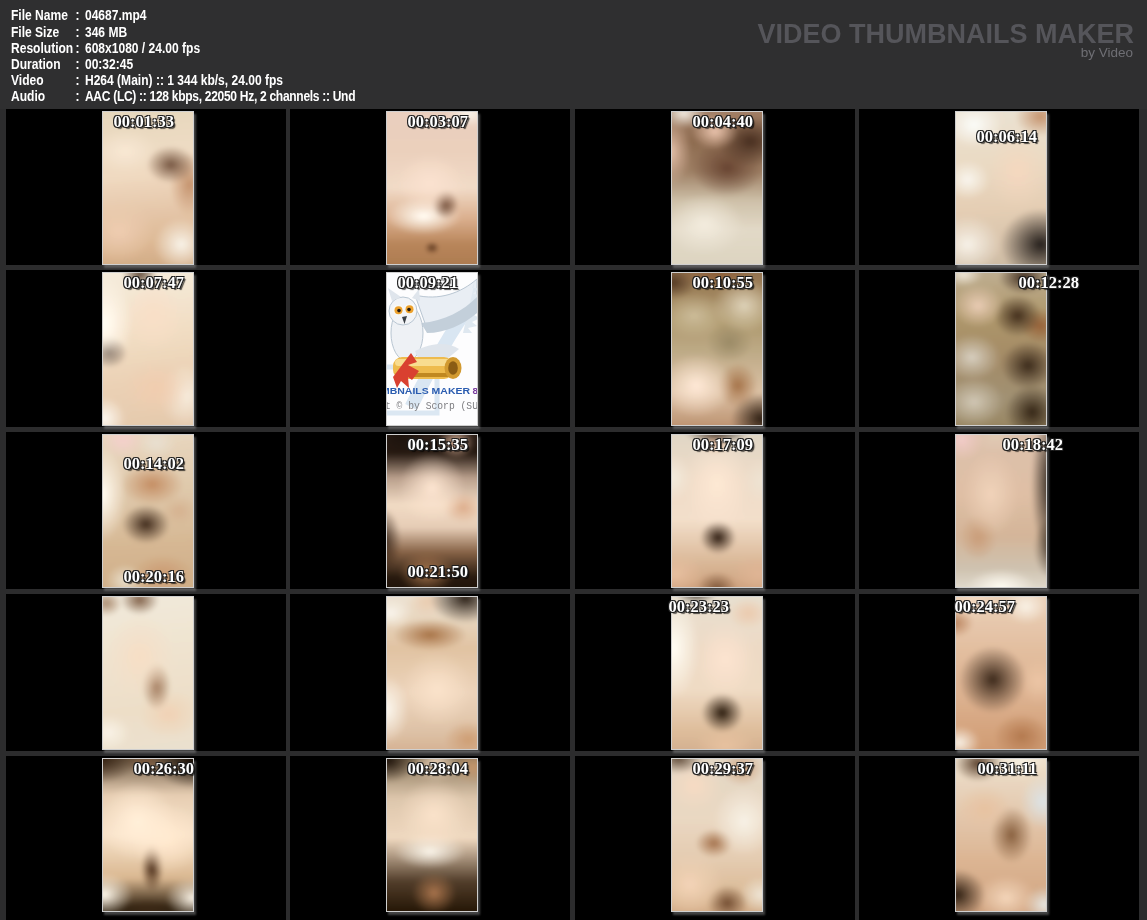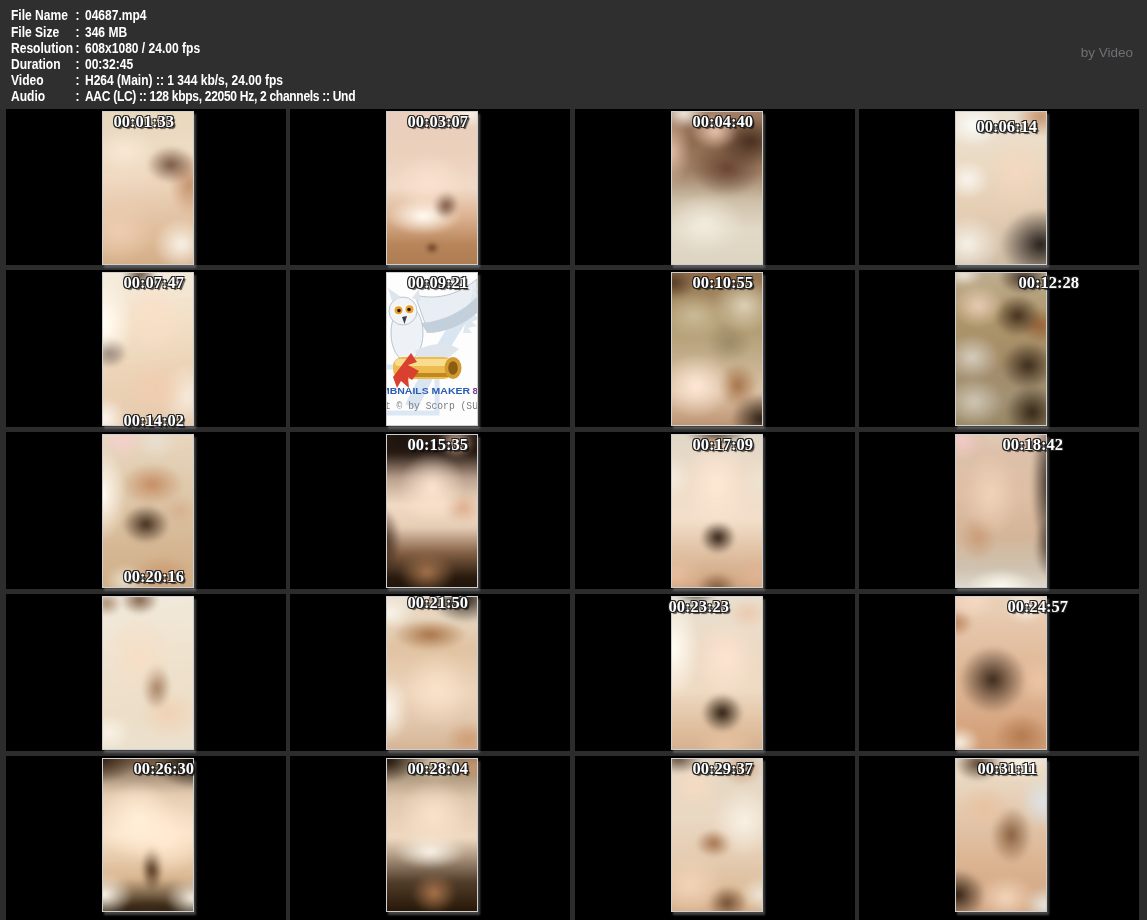--- a/index.html
+++ b/index.html
@@ -17,20 +17,21 @@
 text-shadow:-1px -1px 0 #1e1e1e,1px -1px 0 #1e1e1e,-1px 1px 0 #1e1e1e,1px 1px 0 #1e1e1e,2px 2px 1px rgba(0,0,0,0.7)}
 </style></head><body>
 <div id="page">
 <div id="hdr">
 <div class="irow" style="top:7.4px"><span class="lab">File Name</span><span class="co">:</span><span>04687.mp4</span></div>
 <div class="irow" style="top:23.5px"><span class="lab">File Size</span><span class="co">:</span><span>346 MB</span></div>
 <div class="irow" style="top:39.6px"><span class="lab">Resolution</span><span class="co">:</span><span>608x1080 / 24.00 fps</span></div>
 <div class="irow" style="top:55.7px"><span class="lab">Duration</span><span class="co">:</span><span>00:32:45</span></div>
 <div class="irow" style="top:71.8px"><span class="lab">Video</span><span class="co">:</span><span>H264 (Main) :: 1 344 kb/s, 24.00 fps</span></div>
 <div class="irow" style="top:87.9px"><span class="lab">Audio</span><span class="co">:</span><span style="letter-spacing:-0.35px">AAC (LC) :: 128 kbps, 22050 Hz, 2 channels :: Und</span></div>
+<div id="title">VIDEO THUMBNAILS MAKER</div>
 <div id="bysc">by Video</div>
 </div>
 <div class="cell" style="left:6px;top:109px;width:280px;height:156px"></div>
 <div class="th" style="left:102px;top:111px">
       <div class="im" style="background-image:radial-gradient(34px 26px at 72% 36%, rgba(96,66,48,0.85), rgba(96,66,48,0) 72%),radial-gradient(28px 44px at 90% 48%, rgba(186,140,106,0.92), rgba(186,140,106,0) 72%),radial-gradient(46px 32px at 28% 28%, rgba(240,226,208,0.96), rgba(240,226,208,0) 70%),radial-gradient(50px 44px at 22% 76%, rgba(230,200,176,0.96), rgba(230,200,176,0) 72%),radial-gradient(40px 38px at 82% 84%, rgba(242,238,230,0.96), rgba(242,238,230,0) 70%),linear-gradient(175deg, #ddd0b8 0%, #e5d5c0 26%, #e8d4be 42%, #dfc5ac 60%, #d4b494 82%, #c7a583 100%)"></div>
     </div>
 <div class="ts" style="left:92px;top:111.5px">00:01:33</div>
 <div class="cell" style="left:290px;top:109px;width:280px;height:156px"></div>
 <div class="th" style="left:386px;top:111px">
       <div class="im" style="background-image:radial-gradient(32px 20px at 85% 5%, rgba(242,238,230,0.96), rgba(242,238,230,0) 70%),radial-gradient(48px 42px at 48% 47%, rgba(242,220,204,0.97), rgba(242,220,204,0) 70%),radial-gradient(18px 20px at 63% 60%, rgba(88,54,36,0.88), rgba(88,54,36,0) 72%),radial-gradient(56px 28px at 42% 67%, rgba(250,247,240,1.0), rgba(250,247,240,0) 68%),radial-gradient(10px 8px at 50% 86%, rgba(74,44,26,0.9), rgba(74,44,26,0) 72%),linear-gradient(180deg, #e2cabc 0%, #e3cbb9 28%, #e9d5c4 50%, #d3ad90 68%, #b2855f 84%, #a57a55 100%)"></div>
@@ -38,21 +39,21 @@
 <div class="ts" style="left:386px;top:111.5px">00:03:07</div>
 <div class="cell" style="left:575px;top:109px;width:280px;height:156px"></div>
 <div class="th" style="left:671px;top:111px">
       <div class="im" style="background-image:radial-gradient(32px 22px at 18% 5%, rgba(240,236,228,0.95), rgba(240,236,228,0) 70%),radial-gradient(34px 26px at 48% 16%, rgba(230,196,176,0.95), rgba(230,196,176,0) 70%),radial-gradient(44px 34px at 82% 22%, rgba(70,48,36,0.94), rgba(70,48,36,0) 75%),radial-gradient(48px 38px at 60% 38%, rgba(100,68,52,0.92), rgba(100,68,52,0) 75%),radial-gradient(30px 48px at 5% 28%, rgba(226,194,174,0.95), rgba(226,194,174,0) 72%),radial-gradient(54px 42px at 38% 72%, rgba(236,230,218,0.96), rgba(236,230,218,0) 72%),linear-gradient(180deg, #a2836d 0%, #8a6c54 22%, #9a7f67 40%, #c9bda8 58%, #dbd3c3 75%, #d5cebd 100%)"></div>
     </div>
 <div class="ts" style="left:671px;top:111.5px">00:04:40</div>
 <div class="cell" style="left:859px;top:109px;width:280px;height:156px"></div>
 <div class="th" style="left:955px;top:111px">
       <div class="im" style="background-image:radial-gradient(36px 28px at 88% 7%, rgba(188,142,108,0.95), rgba(188,142,108,0) 72%),radial-gradient(40px 32px at 24% 12%, rgba(244,245,243,0.96), rgba(244,245,243,0) 70%),radial-gradient(42px 52px at 66% 40%, rgba(236,210,188,0.97), rgba(236,210,188,0) 72%),radial-gradient(32px 28px at 18% 45%, rgba(242,240,234,0.95), rgba(242,240,234,0) 70%),radial-gradient(52px 46px at 88% 84%, rgba(38,33,30,0.98), rgba(38,33,30,0) 78%),radial-gradient(48px 42px at 18% 84%, rgba(240,236,228,0.96), rgba(240,236,228,0) 70%),linear-gradient(177deg, #e4ddd0 0%, #e2d4c0 35%, #ddc9b2 62%, #d0bea9 85%, #c5b6a1 100%)"></div>
     </div>
-<div class="ts" style="left:955px;top:117px">00:06:14</div>
+<div class="ts" style="left:955px;top:127px">00:06:14</div>
 <div class="cell" style="left:6px;top:270px;width:280px;height:157px"></div>
 <div class="th" style="left:102px;top:272px">
       <div class="im" style="background-image:radial-gradient(24px 18px at 42% 5%, rgba(80,60,44,0.9), rgba(80,60,44,0) 72%),radial-gradient(40px 66px at 8% 35%, rgba(250,246,238,1.0), rgba(250,246,238,0) 72%),radial-gradient(42px 48px at 55% 30%, rgba(240,217,196,0.97), rgba(240,217,196,0) 72%),radial-gradient(26px 22px at 12% 52%, rgba(62,42,30,0.82), rgba(62,42,30,0) 72%),radial-gradient(48px 40px at 58% 74%, rgba(232,200,174,0.96), rgba(232,200,174,0) 72%),radial-gradient(36px 44px at 86% 78%, rgba(240,232,220,0.93), rgba(240,232,220,0) 72%),radial-gradient(32px 32px at 8% 92%, rgba(246,242,236,0.96), rgba(246,242,236,0) 68%),linear-gradient(172deg, #eee7da 0%, #e9d7c0 42%, #e3ccb3 68%, #dbc3aa 100%)"></div>
     </div>
 <div class="ts" style="left:102px;top:272.5px">00:07:47</div>
 <div class="cell" style="left:290px;top:270px;width:280px;height:157px"></div>
 <div class="th" style="left:386px;top:272px"><svg width="90" height="152" viewBox="0 0 90 152">
 <rect width="90" height="152" fill="#fdfdfe"></rect>
 <path d="M98 14 C74 40 50 82 24 134" stroke="#d9e6f2" stroke-width="13" fill="none"></path>
 <path d="M-8 94 h58 v46 h-58 z" fill="none" stroke="#dbe7f2" stroke-width="5"></path>
@@ -78,36 +79,36 @@
 <rect x="8" y="86" width="56" height="7" rx="3.5" fill="#f8dc90"></rect>
 <rect x="8" y="100" width="56" height="4" rx="2" fill="#c08820"></rect>
 <ellipse cx="66" cy="95" rx="8.5" ry="11" fill="#d29a30"></ellipse>
 <ellipse cx="66" cy="95" rx="4.8" ry="6.8" fill="#8a5c14"></ellipse>
 <path d="M24 80 l6 9 l-9 3 l11 6 l-7 9 l-4 -3 l1 11 l-8 -7 l-4 7 l-4 -11 z" fill="#d94030"></path>
 </g>
 <text x="-6" y="120.5" font-family="Liberation Sans, sans-serif" font-size="9.8" font-weight="bold" fill="#2a5cb0" textLength="89" lengthAdjust="spacingAndGlyphs">MBNAILS MAKER</text>
 <text x="85.5" y="120.5" font-family="Liberation Sans, sans-serif" font-size="9.8" font-weight="bold" fill="#7a3c9e">8</text>
 <text x="-2" y="136" font-family="Liberation Mono, monospace" font-size="10.2" fill="#7d7d80" textLength="93" lengthAdjust="spacingAndGlyphs">t © by Scorp (SU</text>
 </svg></div>
-<div class="ts" style="left:386px;top:272.5px">00:09:21</div>
+<div class="ts" style="left:376px;top:272.5px">00:09:21</div>
 <div class="cell" style="left:575px;top:270px;width:280px;height:157px"></div>
 <div class="th" style="left:671px;top:272px">
       <div class="im" style="background-image:radial-gradient(52px 20px at 50% 4%, rgba(138,96,62,0.97), rgba(138,96,62,0) 75%),radial-gradient(32px 22px at 8% 10%, rgba(80,56,38,0.92), rgba(80,56,38,0) 72%),radial-gradient(44px 38px at 76% 24%, rgba(218,208,186,0.95), rgba(218,208,186,0) 72%),radial-gradient(48px 32px at 28% 30%, rgba(200,186,156,0.95), rgba(200,186,156,0) 72%),radial-gradient(32px 28px at 62% 46%, rgba(148,134,102,0.88), rgba(148,134,102,0) 72%),radial-gradient(52px 46px at 30% 72%, rgba(247,228,212,0.97), rgba(247,228,212,0) 70%),radial-gradient(28px 32px at 70% 72%, rgba(158,112,74,0.95), rgba(158,112,74,0) 72%),radial-gradient(40px 34px at 92% 92%, rgba(44,32,22,0.96), rgba(44,32,22,0) 75%),linear-gradient(180deg, #8e7052 0%, #a9966f 32%, #b7a686 50%, #d4bda4 76%, #b38c6e 100%)"></div>
     </div>
 <div class="ts" style="left:671px;top:272.5px">00:10:55</div>
 <div class="cell" style="left:859px;top:270px;width:280px;height:157px"></div>
 <div class="th" style="left:955px;top:272px">
       <div class="im" style="background-image:radial-gradient(28px 18px at 14% 5%, rgba(234,228,216,0.95), rgba(234,228,216,0) 70%),radial-gradient(34px 22px at 72% 7%, rgba(56,40,30,0.92), rgba(56,40,30,0) 75%),radial-gradient(36px 30px at 28% 24%, rgba(228,202,182,0.95), rgba(228,202,182,0) 72%),radial-gradient(32px 28px at 66% 30%, rgba(60,42,28,0.92), rgba(60,42,28,0) 75%),radial-gradient(28px 24px at 88% 36%, rgba(146,96,60,0.92), rgba(146,96,60,0) 72%),radial-gradient(40px 32px at 22% 55%, rgba(212,206,194,0.94), rgba(212,206,194,0) 72%),radial-gradient(36px 32px at 76% 60%, rgba(52,38,26,0.9), rgba(52,38,26,0) 75%),radial-gradient(42px 34px at 24% 82%, rgba(206,198,182,0.94), rgba(206,198,182,0) 72%),radial-gradient(36px 36px at 80% 88%, rgba(48,35,22,0.92), rgba(48,35,22,0) 75%),linear-gradient(180deg, #bcae96 0%, #aa966f 30%, #a08a6a 55%, #9e9076 80%, #948464 100%)"></div>
     </div>
 <div class="ts" style="left:997px;top:272.5px">00:12:28</div>
 <div class="cell" style="left:6px;top:432px;width:280px;height:157px"></div>
 <div class="th" style="left:102px;top:434px">
       <div class="im" style="background-image:radial-gradient(34px 66px at 6% 40%, rgba(249,245,236,1.0), rgba(249,245,236,0) 72%),radial-gradient(30px 26px at 26% 7%, rgba(236,202,200,0.93), rgba(236,202,200,0) 72%),radial-gradient(28px 22px at 58% 9%, rgba(226,218,206,0.92), rgba(226,218,206,0) 72%),radial-gradient(44px 30px at 54% 34%, rgba(188,138,100,0.95), rgba(188,138,100,0) 72%),radial-gradient(32px 26px at 48% 58%, rgba(54,36,24,0.92), rgba(54,36,24,0) 75%),radial-gradient(26px 22px at 80% 50%, rgba(206,174,144,0.92), rgba(206,174,144,0) 72%),radial-gradient(44px 28px at 64% 88%, rgba(196,152,116,0.95), rgba(196,152,116,0) 72%),radial-gradient(28px 24px at 28% 92%, rgba(228,220,204,0.94), rgba(228,220,204,0) 70%),linear-gradient(176deg, #e2d4c0 0%, #d6c1a6 45%, #cfb494 70%, #c7ab89 100%)"></div>
     </div>
-<div class="ts" style="left:102px;top:411px">00:14:02</div>
+<div class="ts" style="left:102px;top:454px">00:14:02</div>
 <div class="cell" style="left:290px;top:432px;width:280px;height:157px"></div>
 <div class="th" style="left:386px;top:434px">
       <div class="im" style="background-image:radial-gradient(34px 24px at 20% 5%, rgba(34,25,20,0.97), rgba(34,25,20,0) 75%),radial-gradient(26px 22px at 73% 9%, rgba(224,188,164,0.94), rgba(224,188,164,0) 72%),radial-gradient(46px 50px at 50% 36%, rgba(245,224,206,0.97), rgba(245,224,206,0) 72%),radial-gradient(28px 22px at 80% 48%, rgba(212,168,138,0.94), rgba(212,168,138,0) 72%),radial-gradient(24px 44px at 3% 68%, rgba(50,35,25,0.92), rgba(50,35,25,0) 75%),radial-gradient(38px 28px at 45% 87%, rgba(166,121,84,0.94), rgba(166,121,84,0) 75%),linear-gradient(180deg, #322620 0%, #2a1f18 15%, #b49d8c 30%, #e9d5c1 46%, #dec8b4 60%, #84644b 75%, #2c2016 90%, #241910 100%)"></div>
     </div>
 <div class="ts" style="left:386px;top:434.5px">00:15:35</div>
 <div class="cell" style="left:575px;top:432px;width:280px;height:157px"></div>
 <div class="th" style="left:671px;top:434px">
       <div class="im" style="background-image:radial-gradient(44px 16px at 50% 2%, rgba(44,36,28,0.96), rgba(44,36,28,0) 75%),radial-gradient(24px 18px at 48% 8%, rgba(218,180,154,0.95), rgba(218,180,154,0) 72%),radial-gradient(44px 62px at 50% 34%, rgba(245,226,208,0.97), rgba(245,226,208,0) 74%),radial-gradient(30px 32px at 6% 30%, rgba(236,230,218,0.95), rgba(236,230,218,0) 72%),radial-gradient(30px 32px at 94% 32%, rgba(230,222,208,0.94), rgba(230,222,208,0) 72%),radial-gradient(24px 22px at 51% 66%, rgba(42,27,17,0.97), rgba(42,27,17,0) 75%),radial-gradient(38px 28px at 10% 88%, rgba(224,188,160,0.94), rgba(224,188,160,0) 72%),radial-gradient(38px 28px at 90% 88%, rgba(216,178,150,0.94), rgba(216,178,150,0) 72%),radial-gradient(28px 24px at 50% 97%, rgba(116,82,56,0.92), rgba(116,82,56,0) 72%),linear-gradient(180deg, #d8d0c2 0%, #e6d5c3 30%, #ebd9c7 55%, #d3b69a 80%, #c49a7a 100%)"></div>
     </div>
 <div class="ts" style="left:671px;top:434.5px">00:17:09</div>
@@ -118,31 +119,31 @@
 <div class="ts" style="left:981px;top:434.5px">00:18:42</div>
 <div class="cell" style="left:6px;top:594px;width:280px;height:157px"></div>
 <div class="th" style="left:102px;top:596px">
       <div class="im" style="background-image:radial-gradient(26px 20px at 42% 6%, rgba(116,86,64,0.9), rgba(116,86,64,0) 75%),radial-gradient(22px 18px at 10% 8%, rgba(156,126,100,0.87), rgba(156,126,100,0) 72%),radial-gradient(48px 58px at 42% 40%, rgba(238,216,194,0.96), rgba(238,216,194,0) 74%),radial-gradient(20px 32px at 58% 58%, rgba(136,96,68,0.82), rgba(136,96,68,0) 74%),radial-gradient(42px 34px at 70% 75%, rgba(232,204,178,0.94), rgba(232,204,178,0) 72%),radial-gradient(32px 26px at 12% 86%, rgba(242,236,226,0.95), rgba(242,236,226,0) 70%),linear-gradient(172deg, #e9e3d7 0%, #e7ddcb 40%, #e5d8c4 70%, #e3dbcc 100%)"></div>
     </div>
 <div class="ts" style="left:102px;top:567px">00:20:16</div>
 <div class="cell" style="left:290px;top:594px;width:280px;height:157px"></div>
 <div class="th" style="left:386px;top:596px">
       <div class="im" style="background-image:radial-gradient(46px 32px at 82% 5%, rgba(42,32,24,0.97), rgba(42,32,24,0) 78%),radial-gradient(28px 22px at 45% 7%, rgba(226,198,172,0.94), rgba(226,198,172,0) 72%),radial-gradient(32px 22px at 10% 14%, rgba(242,239,232,0.95), rgba(242,239,232,0) 70%),radial-gradient(52px 22px at 48% 27%, rgba(160,112,72,0.96), rgba(160,112,72,0) 72%),radial-gradient(48px 50px at 55% 60%, rgba(242,221,200,0.97), rgba(242,221,200,0) 74%),radial-gradient(32px 48px at 6% 72%, rgba(245,242,235,0.96), rgba(245,242,235,0) 72%),radial-gradient(34px 26px at 85% 90%, rgba(198,154,116,0.94), rgba(198,154,116,0) 72%),linear-gradient(180deg, #e6e0d4 0%, #d9bfa2 35%, #e4ceb8 62%, #d7bfa7 84%, #cdac90 100%)"></div>
     </div>
-<div class="ts" style="left:386px;top:593px">00:21:50</div>
+<div class="ts" style="left:386px;top:562px">00:21:50</div>
 <div class="cell" style="left:575px;top:594px;width:280px;height:157px"></div>
 <div class="th" style="left:671px;top:596px">
       <div class="im" style="background-image:radial-gradient(28px 13px at 30% 2%, rgba(54,46,38,0.92), rgba(54,46,38,0) 75%),radial-gradient(36px 70px at 8% 35%, rgba(248,246,238,1.0), rgba(248,246,238,0) 74%),radial-gradient(28px 22px at 80% 14%, rgba(228,196,170,0.94), rgba(228,196,170,0) 72%),radial-gradient(42px 52px at 58% 42%, rgba(244,222,204,0.97), rgba(244,222,204,0) 73%),radial-gradient(28px 26px at 55% 74%, rgba(38,25,13,0.97), rgba(38,25,13,0) 75%),radial-gradient(42px 28px at 58% 94%, rgba(224,190,160,0.95), rgba(224,190,160,0) 72%),linear-gradient(180deg, #e0dacd 0%, #e5d4c2 35%, #e7d5c1 60%, #d6b99b 85%, #cbab8f 100%)"></div>
     </div>
 <div class="ts" style="left:647px;top:596.5px">00:23:23</div>
 <div class="cell" style="left:859px;top:594px;width:280px;height:157px"></div>
 <div class="th" style="left:955px;top:596px">
       <div class="im" style="background-image:radial-gradient(32px 24px at 24% 7%, rgba(236,212,190,0.95), rgba(236,212,190,0) 72%),radial-gradient(30px 24px at 74% 10%, rgba(242,236,226,0.95), rgba(242,236,226,0) 72%),radial-gradient(26px 20px at 6% 20%, rgba(176,126,92,0.92), rgba(176,126,92,0) 72%),radial-gradient(44px 44px at 42% 54%, rgba(58,42,30,0.97), rgba(58,42,30,0) 77%),radial-gradient(28px 32px at 86% 55%, rgba(228,194,166,0.94), rgba(228,194,166,0) 72%),radial-gradient(38px 30px at 70% 88%, rgba(172,120,82,0.95), rgba(172,120,82,0) 75%),radial-gradient(30px 24px at 10% 92%, rgba(242,238,230,0.94), rgba(242,238,230,0) 70%),linear-gradient(180deg, #e3ceba 0%, #dbbba0 35%, #d4ae90 65%, #c79874 100%)"></div>
     </div>
-<div class="ts" style="left:986px;top:596.5px">00:24:57</div>
+<div class="ts" style="left:933px;top:596.5px">00:24:57</div>
 <div class="cell" style="left:6px;top:756px;width:280px;height:164px"></div>
 <div class="th" style="left:102px;top:758px">
       <div class="im" style="background-image:radial-gradient(48px 32px at 4% 4%, rgba(52,35,22,0.97), rgba(52,35,22,0) 78%),radial-gradient(52px 34px at 94% 6%, rgba(24,16,9,0.98), rgba(24,16,9,0) 78%),radial-gradient(28px 20px at 48% 5%, rgba(116,86,62,0.92), rgba(116,86,62,0) 75%),radial-gradient(50px 54px at 40% 42%, rgba(250,233,213,1.0), rgba(250,233,213,0) 75%),radial-gradient(48px 48px at 68% 52%, rgba(248,227,204,1.0), rgba(248,227,204,0) 75%),radial-gradient(15px 32px at 54% 70%, rgba(66,40,22,0.96), rgba(66,40,22,0) 75%),radial-gradient(40px 30px at 8% 86%, rgba(248,243,232,1.0), rgba(248,243,232,0) 72%),radial-gradient(38px 28px at 93% 88%, rgba(246,240,229,0.98), rgba(246,240,229,0) 72%),radial-gradient(32px 22px at 50% 98%, rgba(66,47,30,0.92), rgba(66,47,30,0) 75%),linear-gradient(180deg, #5a4a38 0%, #dfc9b1 26%, #eedcc6 50%, #d2b492 76%, #3a2c1c 93%, #322616 100%)"></div>
     </div>
 <div class="ts" style="left:112px;top:758.5px">00:26:30</div>
 <div class="cell" style="left:290px;top:756px;width:280px;height:164px"></div>
 <div class="th" style="left:386px;top:758px">
       <div class="im" style="background-image:radial-gradient(38px 30px at 8% 5%, rgba(32,22,15,0.97), rgba(32,22,15,0) 75%),radial-gradient(32px 26px at 54% 7%, rgba(230,208,186,0.95), rgba(230,208,186,0) 72%),radial-gradient(30px 24px at 90% 9%, rgba(192,150,112,0.94), rgba(192,150,112,0) 72%),radial-gradient(48px 48px at 52% 38%, rgba(242,221,200,0.97), rgba(242,221,200,0) 74%),radial-gradient(50px 24px at 48% 60%, rgba(245,241,232,0.96), rgba(245,241,232,0) 72%),radial-gradient(30px 28px at 52% 85%, rgba(168,120,84,0.96), rgba(168,120,84,0) 75%),linear-gradient(180deg, #7a6a52 0%, #d6c2ab 28%, #e7d3bd 52%, #544231 78%, #221608 100%)"></div>
     </div>
 <div class="ts" style="left:386px;top:758.5px">00:28:04</div>

